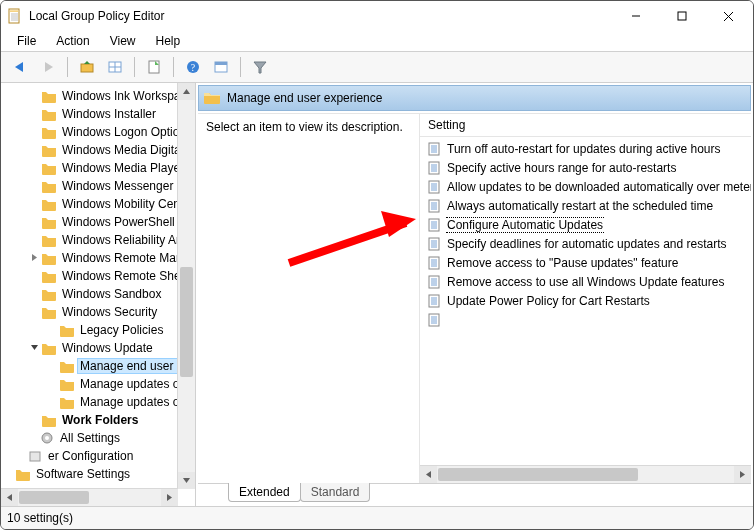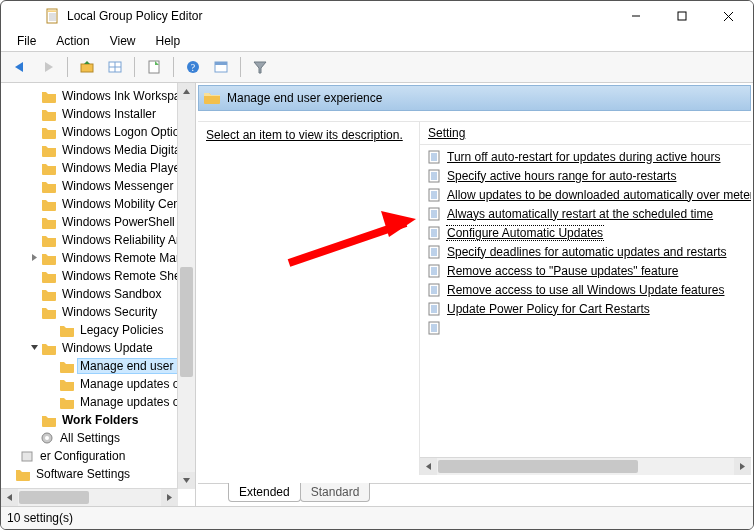--- a/index.html
+++ b/index.html
@@ -21,21 +21,20 @@
     border-radius: 6px;
     overflow: hidden;
   }
   
   .titlebar {
     height: 30px;
     display: flex;
     align-items: center;
     padding: 0 2px 0 6px;
     background: #fff;
-    margin-left: 38px;
   }
   .titlebar .app-icon { width: 16px; height: 16px; margin-right: 6px; }
   .titlebar .title { flex: 1; font-size: 12px; }
   .titlebar .win-controls { display: flex; }
   .titlebar .win-btn {
     width: 46px; height: 30px;
     display: flex; align-items: center; justify-content: center;
     font-size: 13px;
   }
   
@@ -115,24 +114,23 @@
     margin: 2px;
     display: flex; align-items: center;
     background: linear-gradient(#c9dff3,#a8c9e8);
     border: 1px solid #8fb5d9;
     padding-left: 4px;
     gap: 6px;
   }
   .right-body {
     flex: 1;
     display: flex;
-    margin: 8px 2px;
+    margin: 0 2px;
     border-top: 1px solid #e5e5e5;
     overflow: hidden;
-    text-decoration: underline;
   }
   .desc-col {
     width: 205px;
     padding: 6px 8px;
     border-right: 1px solid #e5e5e5;
     color: #000;
   }
   .list-col {
     flex: 1;
     overflow: hidden;
@@ -497,21 +495,21 @@
           <div class="tree-item" style="padding-left: 24px;">
             <span class="exp"></span>
             <span class="fold-icon">
               <svg width="14" height="14" viewBox="0 0 14 14">
                 <circle cx="7" cy="7" r="5" fill="#c9c9c9" stroke="#888"></circle>
                 <circle cx="7" cy="7" r="2" fill="#fff"></circle>
               </svg>
             </span>
             <span class="label">All Settings</span>
           </div>
-          <div class="tree-item" style="padding-left: 4px;">
+          <div class="tree-item" style="padding-left: 12px;">
             <span class="exp"></span>
             <span class="fold-icon">
               <svg width="14" height="14">
                 <rect x="2" y="3" width="10" height="9" fill="#e6e6e6" stroke="#999"></rect>
               </svg>
             </span>
             <span class="label">er Configuration</span>
           </div>
           <div class="tree-item" style="padding-left: 0px;">
             <span class="exp"></span>

